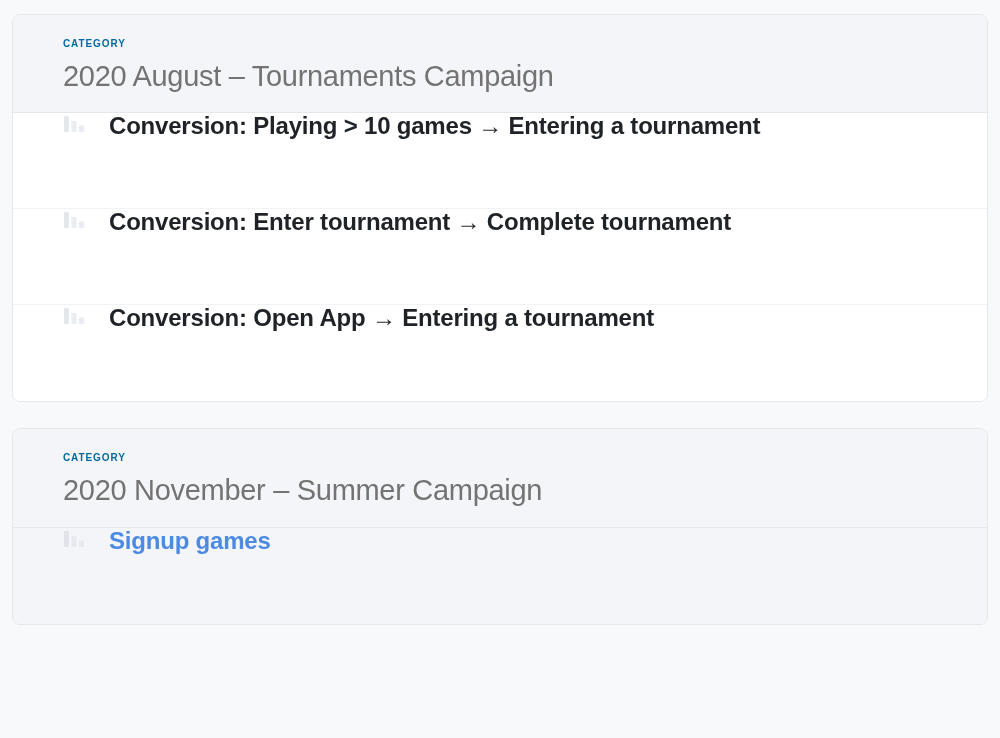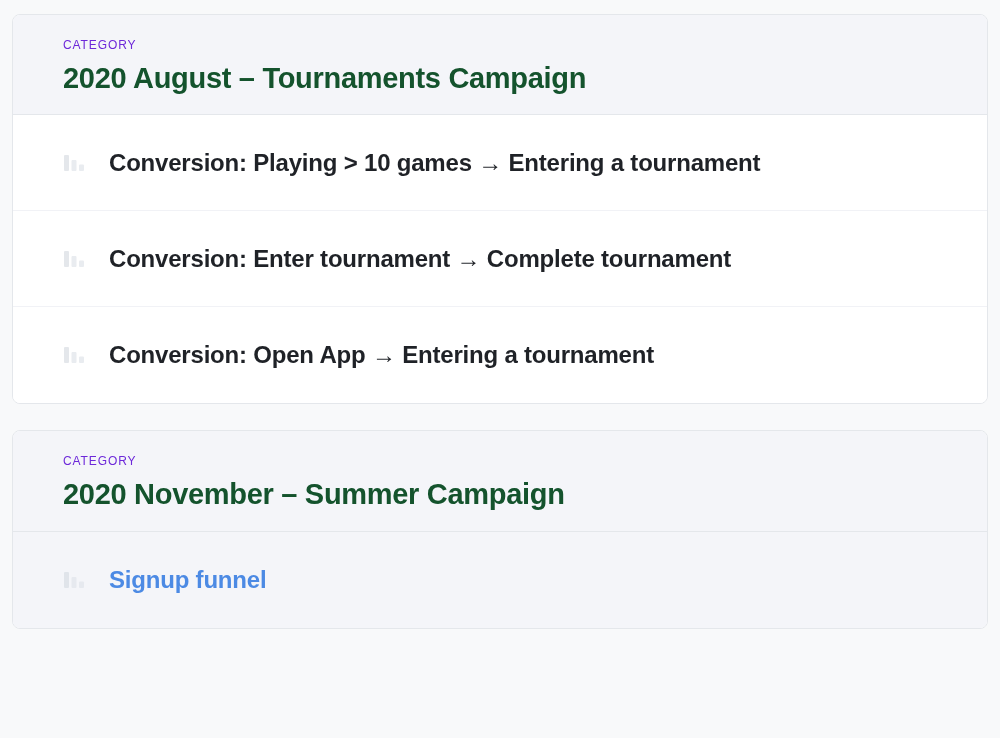--- a/index.html
+++ b/index.html
@@ -33,39 +33,38 @@
     flex: 0 0 auto;
   }
 
   .card-header {
     background: #f4f5f9;
     border-bottom: 1px solid #e4e7eb;
     padding: 24px 0 20px 50px;
   }
 
   .card-eyebrow {
-    font-size: 12px;
-    font-weight: normal;
+    font-size: 10px;
+    font-weight: bold;
     letter-spacing: 0.9px;
-    color: #6d28d9;
+    color: #0369a1;
     line-height: 1;
     margin-bottom: 11px;
   }
 
   .card-title {
     font-size: 29px;
-    font-weight: bold;
-    color: #14532d;
+    font-weight: normal;
+    color: #737373;
     line-height: 1.12;
     letter-spacing: -0.3px;
   }
 
   .row {
     display: flex;
-    align-items: center;
     height: 96px;
     padding-left: 50px;
     box-sizing: border-box;
     border-bottom: 1px solid #f1f2f6;
     background: #ffffff;
   }
   .row:last-child {
     border-bottom: none;
   }
   .row.selected {
@@ -136,18 +135,18 @@
       <div class="card-eyebrow">CATEGORY</div>
       <div class="card-title">2020 November – Summer Campaign</div>
     </div>
 
     <div class="row selected">
       <svg class="row-icon" viewBox="0 0 22 22">
         <rect x="1" y="3" width="5" height="16" rx="1" fill="#e0e4ea"></rect>
         <rect x="8.5" y="8" width="5" height="11" rx="1" fill="#e6e9ef"></rect>
         <rect x="16" y="12.5" width="5" height="6.5" rx="1" fill="#e6e9ef"></rect>
       </svg>
-      <span class="row-label link">Signup funnel</span>
+      <span class="row-label link">Signup games</span>
     </div>
 
   </div>
 
 </div>
 
 </body></html>

